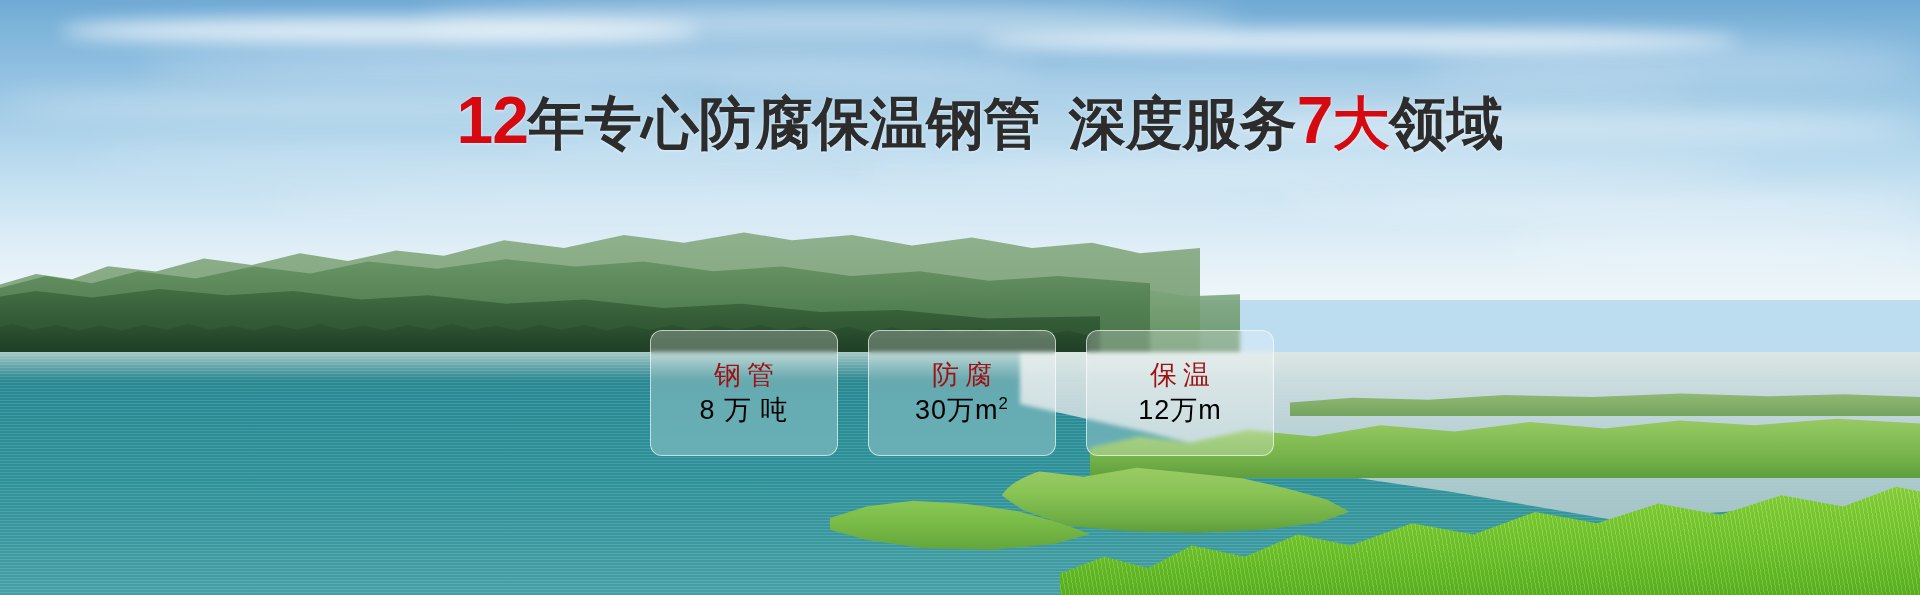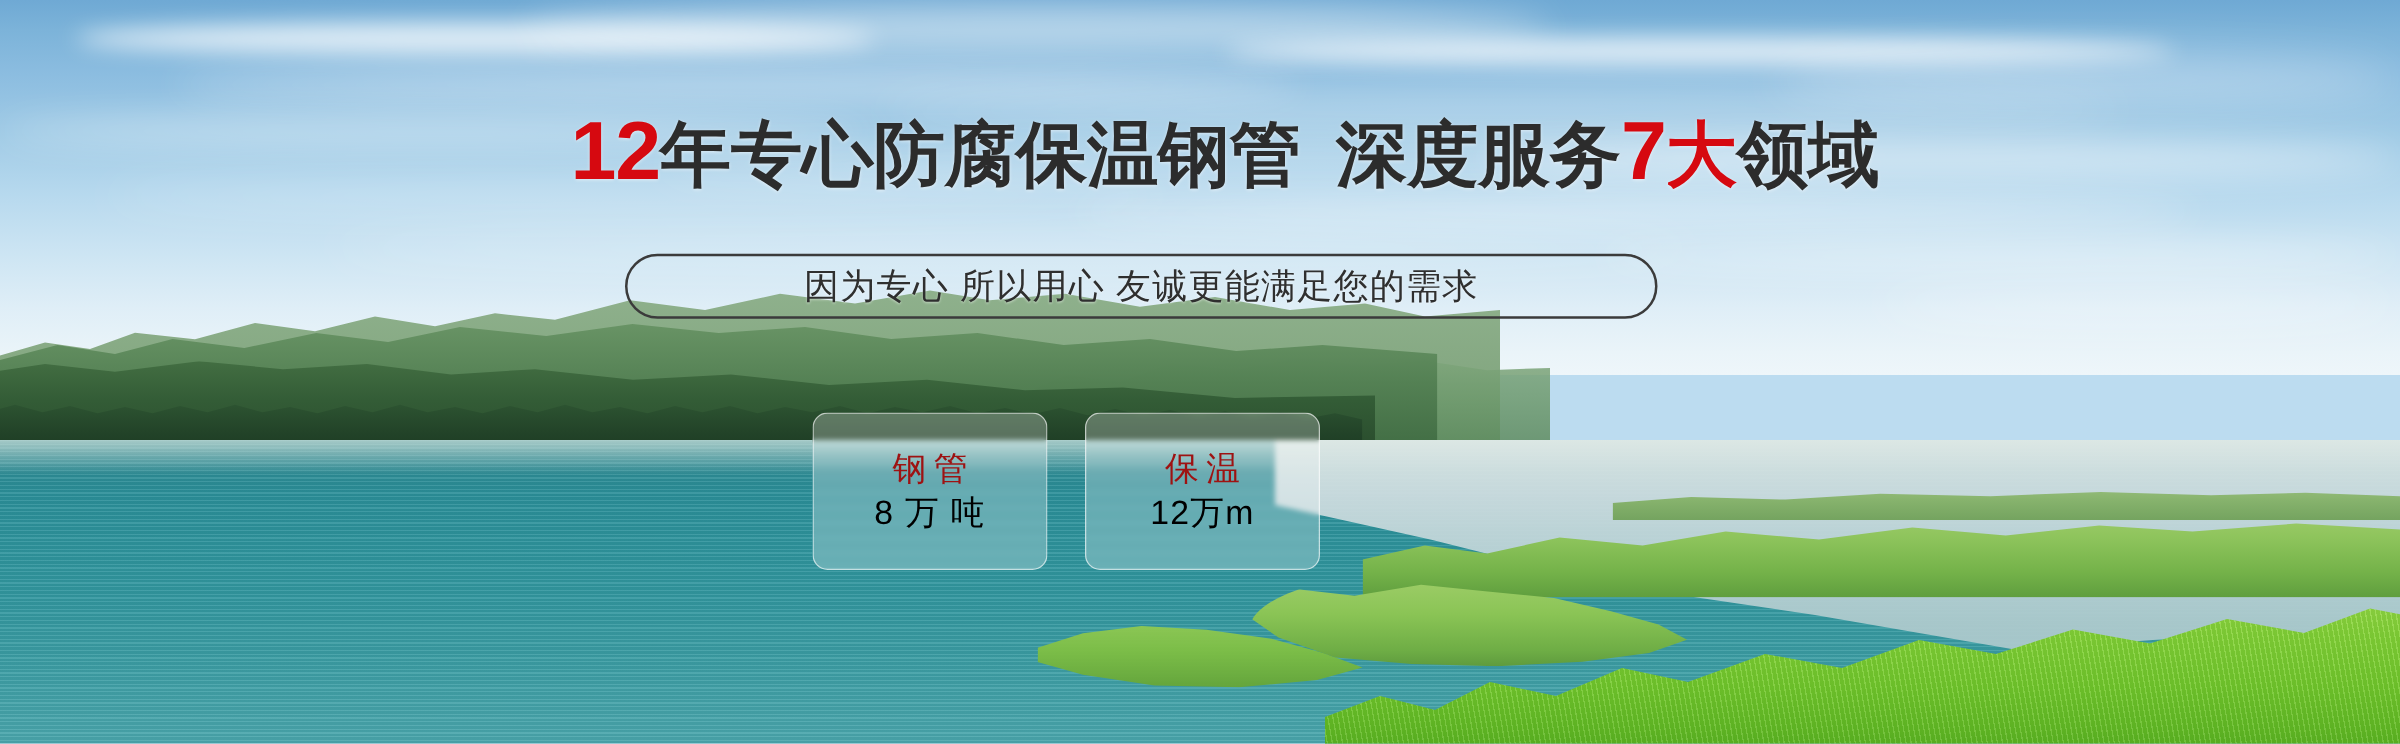--- a/index.html
+++ b/index.html
@@ -354,31 +354,32 @@
   <div class="marsh marsh-mid"></div>
   <div class="island-left"></div>
   <div class="marsh marsh-island"></div>
   <div class="grass-fore"></div>
   <div class="grass-blades"></div>
 
   <div class="headline">
     <span class="num">12</span><span>年专心防腐保温钢管</span><span class="gap"></span><span>深度服务</span><span class="num">7</span><span class="accent">大</span><span>领域</span>
   </div>
 
-  <div class="pill">
-    <span class="pill-text">因为专心 所以用心  友诚更能满足您的需求</span>
-  </div>
 
   <div class="cards">
 
     <div class="card">
       <div class="card-label">钢管</div>
       <div class="card-value"><span>8 万 吨</span></div>
     </div>
 
+    <div class="card">
+      <div class="card-label">防腐</div>
+      <div class="card-value"><span>30万m</span><sup>2</sup></div>
+    </div>
 
     <div class="card">
       <div class="card-label">保温</div>
       <div class="card-value"><span>12万m</span></div>
     </div>
 
   </div>
 
 </div>
 

